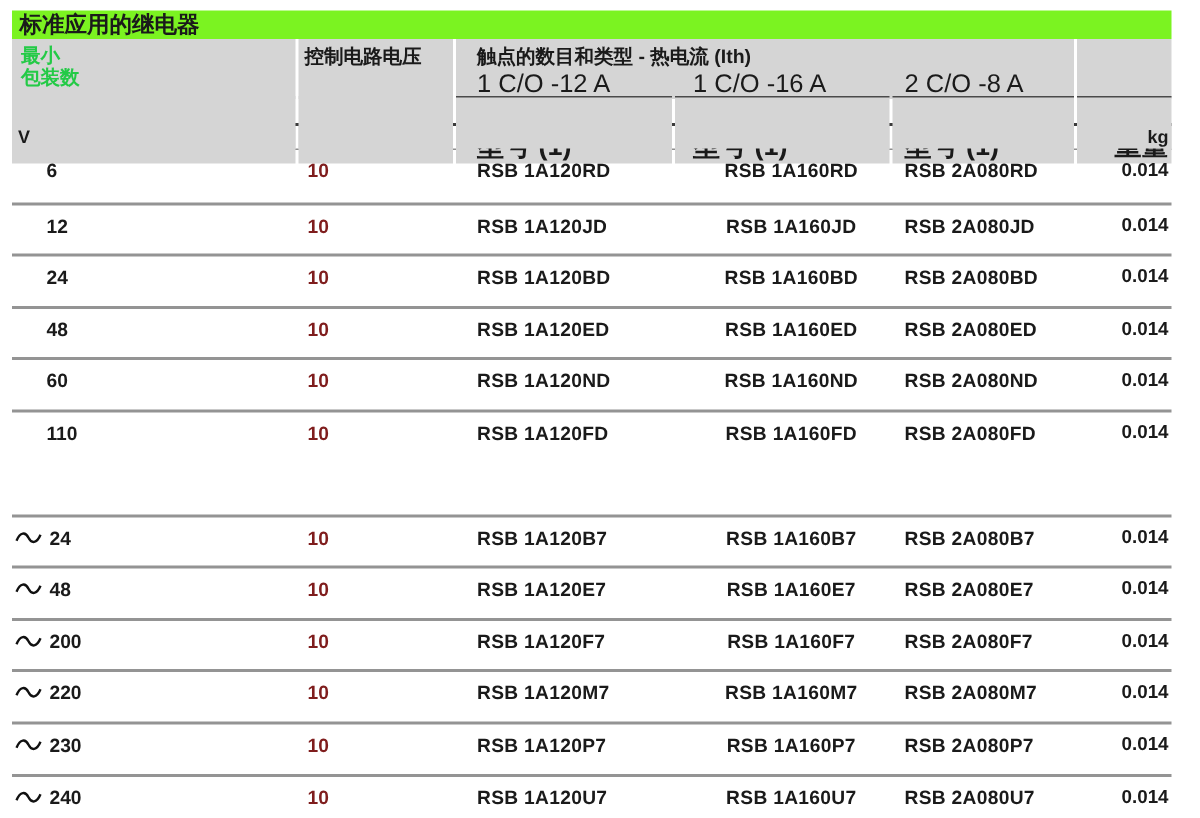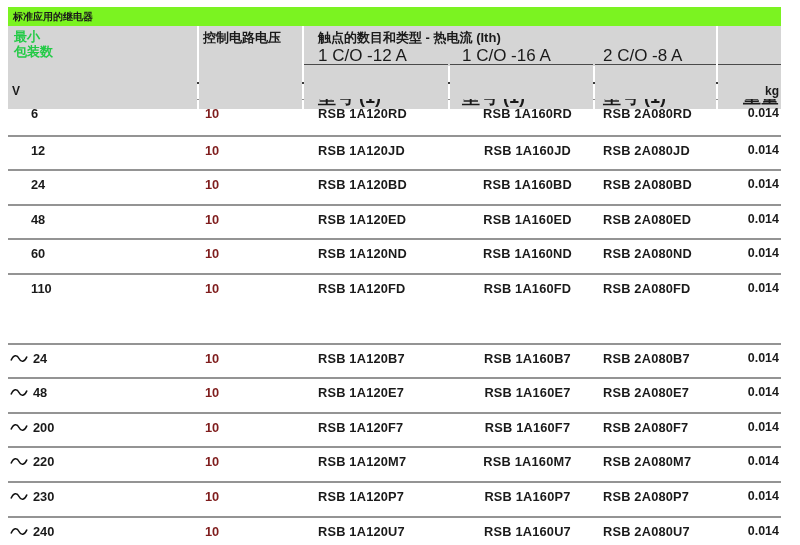--- a/index.html
+++ b/index.html
@@ -6,21 +6,21 @@
   body{
     width:800px;height:545px;overflow:hidden;position:relative;
     font-family:"Liberation Sans","DejaVu Sans",sans-serif;
     color:#1a1a1a;-webkit-font-smoothing:antialiased;
   }
 
   
   .titlebar{
     margin-top:7px;height:19px;line-height:19px;
     background:#7bf321;
-    font-size:10px;font-weight:700;padding-left:5px;
+    font-size:15px;font-weight:700;padding-left:5px;
     box-sizing:border-box;width:773px;margin-left:8px;
   }
 
   
   .grid{
     display:grid;
     grid-template-columns:189px 103px 144px 143px 121px 63px;
     column-gap:2px;
     width:773px;margin-left:8px;
     box-sizing:border-box;

